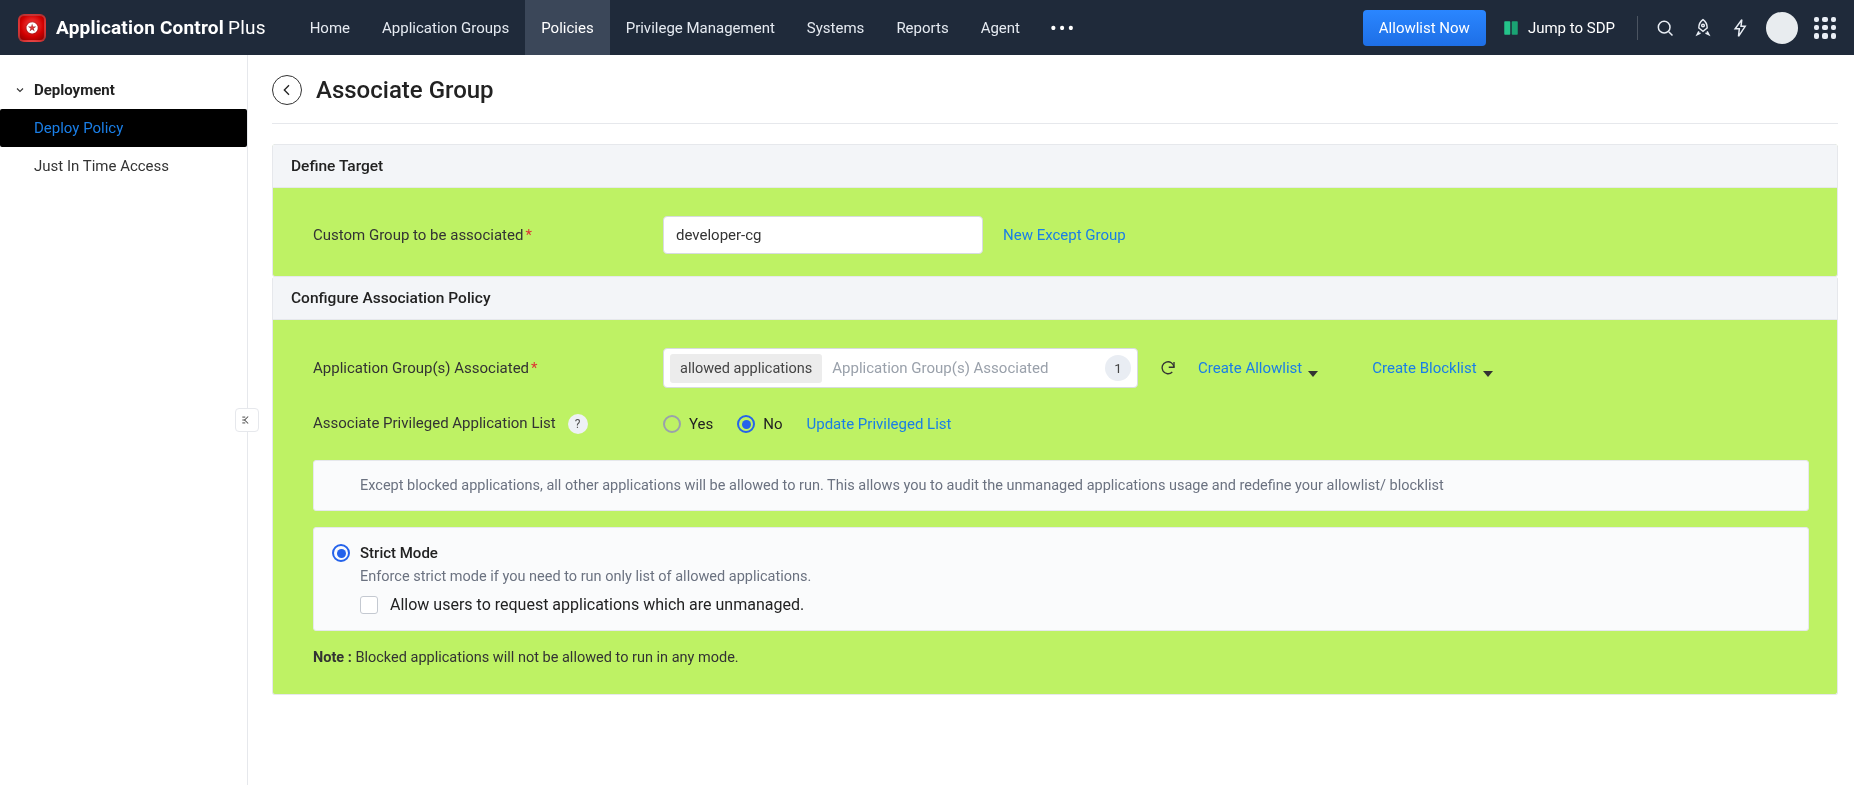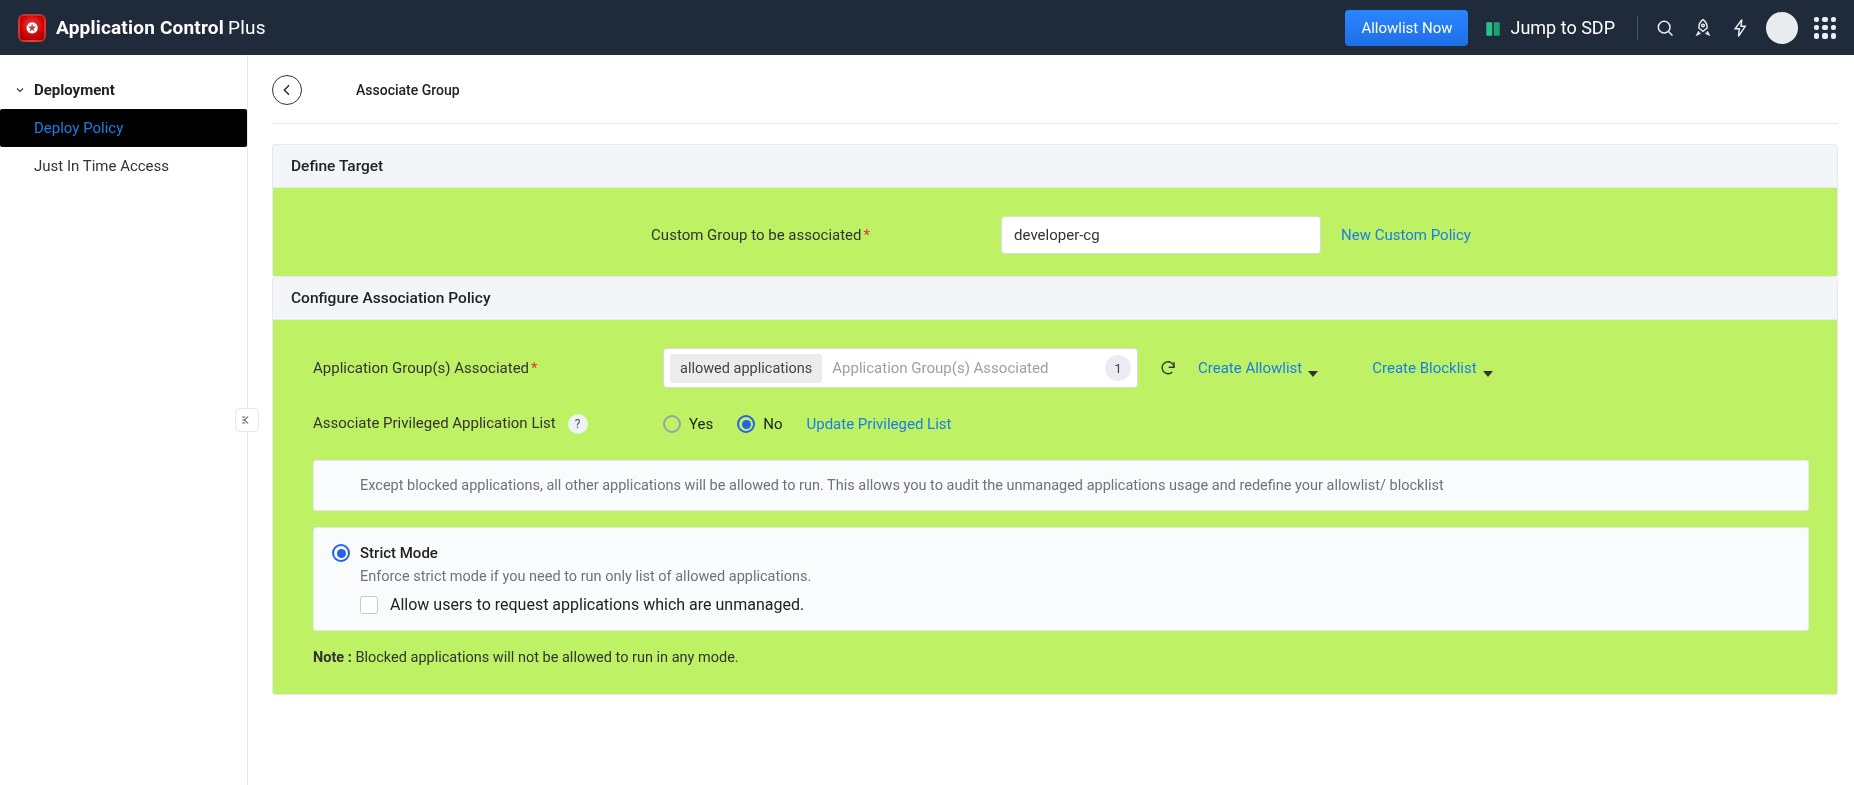--- a/index.html
+++ b/index.html
@@ -23,21 +23,21 @@
   .brand-logo{width:28px;height:28px;border-radius:6px;background:radial-gradient(circle at 50% 40%,#ff4d4d 0,#d10000 60%,#8a0000 100%);display:flex;align-items:center;justify-content:center;font-size:14px;font-weight:700;color:#fff;border:2px solid #fff3;}
   .brand-logo span{filter:drop-shadow(0 0 1px #0008);}
   .brand-name{font-size:19px;font-weight:700;letter-spacing:.2px;}
   .brand-name .suffix{font-weight:400;margin-left:4px;}
   .nav-items{display:flex;align-items:stretch;height:100%;}
   .nav-item{display:flex;align-items:center;padding:0 16px;font-size:15px;color:#e5eaf1;cursor:pointer;height:100%;}
   .nav-item.active{background:#3b4759;color:#fff;}
   .nav-more{font-size:20px;letter-spacing:2px;padding:0 14px;display:flex;align-items:center;cursor:pointer;}
   .nav-spacer{flex:1;}
   .btn-download{background:#1f7aff;background:linear-gradient(#2a86ff,#1e6fe6);border:none;color:#fff;font-size:15px;padding:9px 16px;border-radius:4px;cursor:pointer;}
-  .jump-sdp{display:flex;align-items:flex-end;gap:8px;padding:0 12px;font-size:18px;cursor:pointer;}
+  .jump-sdp{display:flex;align-items:flex-end;gap:8px;padding:0 12px;font-size:15px;cursor:pointer;}
   .jump-sdp .jicon{width:18px;height:18px;}
   .divider{width:1px;height:24px;background:#ffffff33;margin:0 6px;}
   .icon-btn{width:34px;height:34px;display:flex;align-items:center;justify-content:center;cursor:pointer;border-radius:4px;}
   .icon-btn svg{width:20px;height:20px;stroke:#e9eef5;fill:none;stroke-width:1.8;}
   .avatar{width:32px;height:32px;border-radius:50%;background:#e8ecef;margin:0 4px;}
   .apps-grid{width:22px;height:22px;display:grid;grid-template-columns:repeat(3,1fr);grid-template-rows:repeat(3,1fr);gap:3px;margin:0 8px;cursor:pointer;}
   .apps-grid span{background:#e9eef5;border-radius:2px;}
   
   .shell{display:flex;height:calc(100% - var(--topnav-h));}
   .sidebar{width:var(--sidebar-w);border-right:1px solid var(--panel-border);padding-top:18px;position:relative;background:#fff;}
@@ -45,29 +45,29 @@
   .side-head .chev{width:12px;height:12px;}
   .side-item{padding:10px 18px 10px 34px;font-size:15px;color:#333;cursor:pointer;border-radius:2px;}
   .side-item.active{background:#000000;color:var(--accent-2);}
   .collapse-handle{position:absolute;right:-12px;top:50%;transform:translateY(-50%);width:24px;height:24px;border:1px solid var(--panel-border);border-radius:4px;background:#fff;display:flex;align-items:center;justify-content:center;cursor:pointer;}
   .collapse-handle svg{width:14px;height:14px;stroke:#555;fill:none;stroke-width:1.8;}
   .main{flex:1;overflow:auto;}
   .main-inner{padding:12px 16px 40px 24px;}
   .page-head{display:flex;align-items:center;gap:14px;padding:8px 0 18px;}
   .back-circle{width:30px;height:30px;border:1.8px solid #333;border-radius:50%;display:flex;align-items:center;justify-content:center;cursor:pointer;background:#fff;}
   .back-circle svg{width:16px;height:16px;stroke:#222;fill:none;stroke-width:2;}
-  .page-title{font-size:14px;font-weight:500;margin-left:40px;}
+  .page-title{font-size:24px;font-weight:500;}
   .hr{height:1px;background:var(--panel-border);margin-bottom:20px;}
   .panel{border:1px solid var(--panel-border);border-radius:3px;background:#bef264;margin-bottom:0;}
   .panel + .panel{border-top:none;}
   .panel-head{background:var(--panel-head);padding:12px 18px;font-size:15.5px;font-weight:500;border-bottom:1px solid var(--panel-border);}
   .panel-body{padding:28px 28px 28px 40px;}
   .panel-body.compact{padding:28px 28px 22px 40px;}
   .form-row{display:flex;align-items:center;gap:20px;margin-bottom:26px;}
-  .form-row:last-child{margin-bottom:0;justify-content:center;}
+  .form-row:last-child{margin-bottom:0;}
   .lbl{width:330px;font-size:15px;color:#333;}
   .req{color:#d33;margin-left:2px;}
   .text-input{width:320px;height:38px;border:1px solid #d7dbe0;border-radius:4px;padding:0 12px;font-size:15px;color:#333;outline:none;}
   .link-a{color:var(--accent-2);font-size:15px;cursor:pointer;text-decoration:none;}
   .chipbox{display:flex;align-items:center;width:475px;height:40px;border:1px solid #d7dbe0;border-radius:4px;padding:4px 6px;gap:8px;background:#fff;}
   .chip{background:#ececec;border-radius:3px;padding:6px 10px;font-size:14.5px;color:#444;}
   .chipbox input{flex:1;border:none;outline:none;font-size:15px;color:#555;}
   .chipbox input::placeholder{color:#9aa1ab;}
   .chip-count{min-width:26px;height:26px;padding:0 6px;border-radius:13px;background:#e9edf3;color:#444;font-size:13.5px;display:flex;align-items:center;justify-content:center;margin-left:4px;}
   .refresh-ic{width:20px;height:20px;display:flex;align-items:center;justify-content:center;cursor:pointer;}
@@ -95,20 +95,30 @@
 
 <div class="topnav">
   <div class="brand">
     <div class="brand-logo">
         <span>✪</span>
       </div>
     <div class="brand-name">
       <span>Application Control</span><span class="suffix">Plus</span>
     </div>
   </div>
+  <div class="nav-items">
+    <div class="nav-item">Home</div>
+    <div class="nav-item">Application Groups</div>
+    <div class="nav-item active">Policies</div>
+    <div class="nav-item">Privilege Management</div>
+    <div class="nav-item">Systems</div>
+    <div class="nav-item">Reports</div>
+    <div class="nav-item">Agent</div>
+    <div class="nav-more">•••</div>
+  </div>
   <div class="nav-spacer"></div>
   <button class="btn-download">Allowlist Now</button>
   <div class="jump-sdp">
     <svg class="jicon" viewBox="0 0 24 24">
         <rect x="3" y="3" width="8" height="18" rx="1" fill="#24c38a"></rect>
         <rect x="13" y="3" width="8" height="18" rx="1" fill="#1aa373"></rect>
       </svg>
     <span>Jump to SDP</span>
   </div>
   <div class="divider"></div>
@@ -178,21 +188,21 @@
       <div class="hr"></div>
 
       <div class="panel">
         <div class="panel-head">Define Target</div>
         <div class="panel-body compact">
           <div class="form-row">
             <div class="lbl">
               <span>Custom Group to be associated</span><span class="req">*</span>
             </div>
             <input class="text-input" value="developer-cg" style="">
-            <a class="link-a">New Custom Policy</a>
+            <a class="link-a">New Except Group</a>
           </div>
         </div>
       </div>
 
       <div class="panel">
         <div class="panel-head">Configure Association Policy</div>
         <div class="panel-body">
 
           <div class="form-row">
             <div class="lbl">

